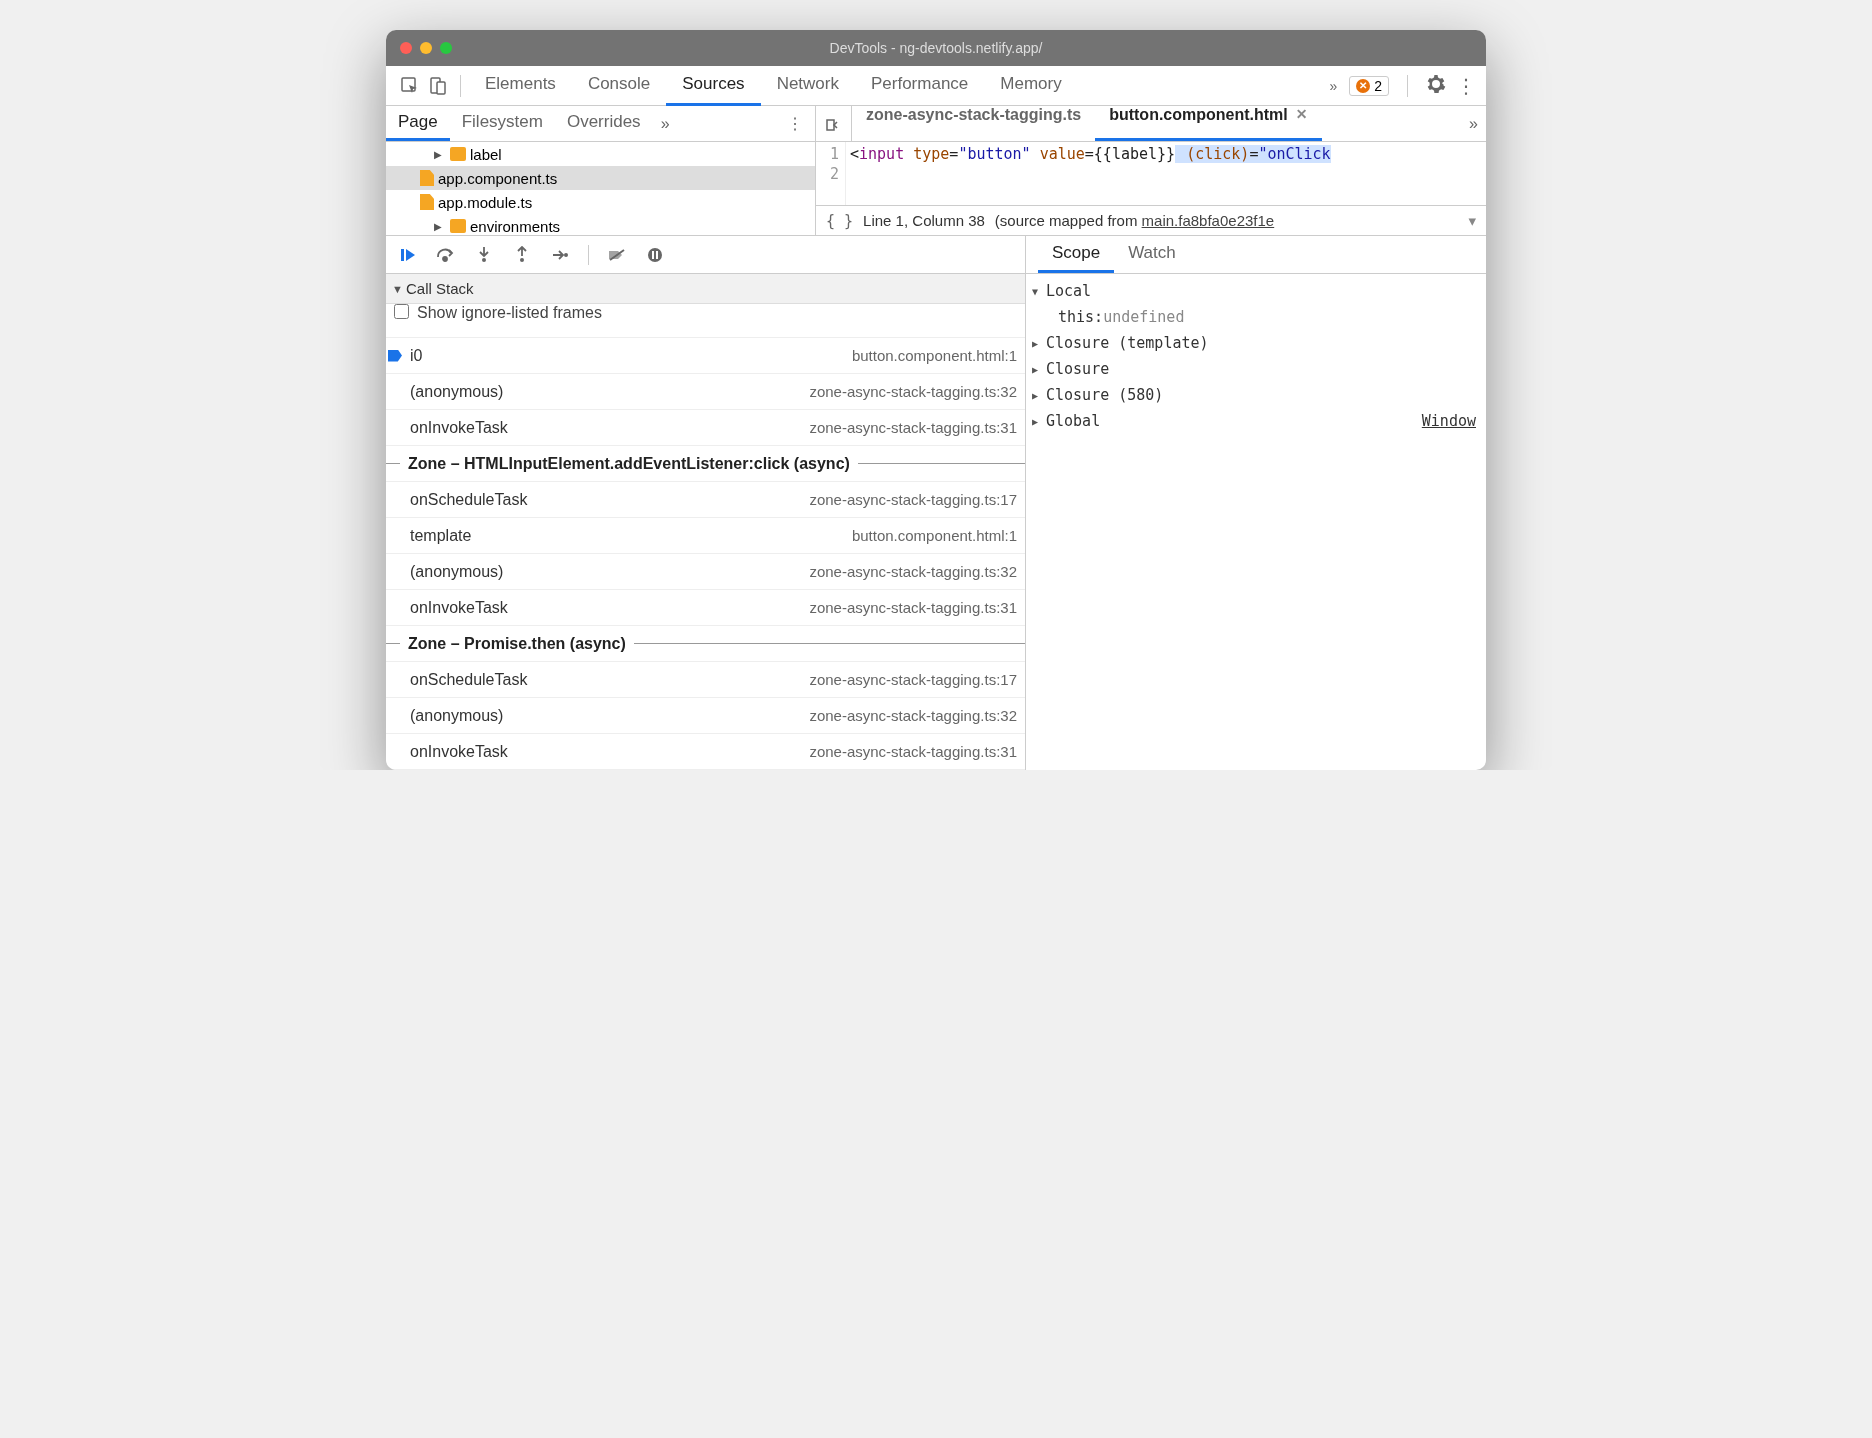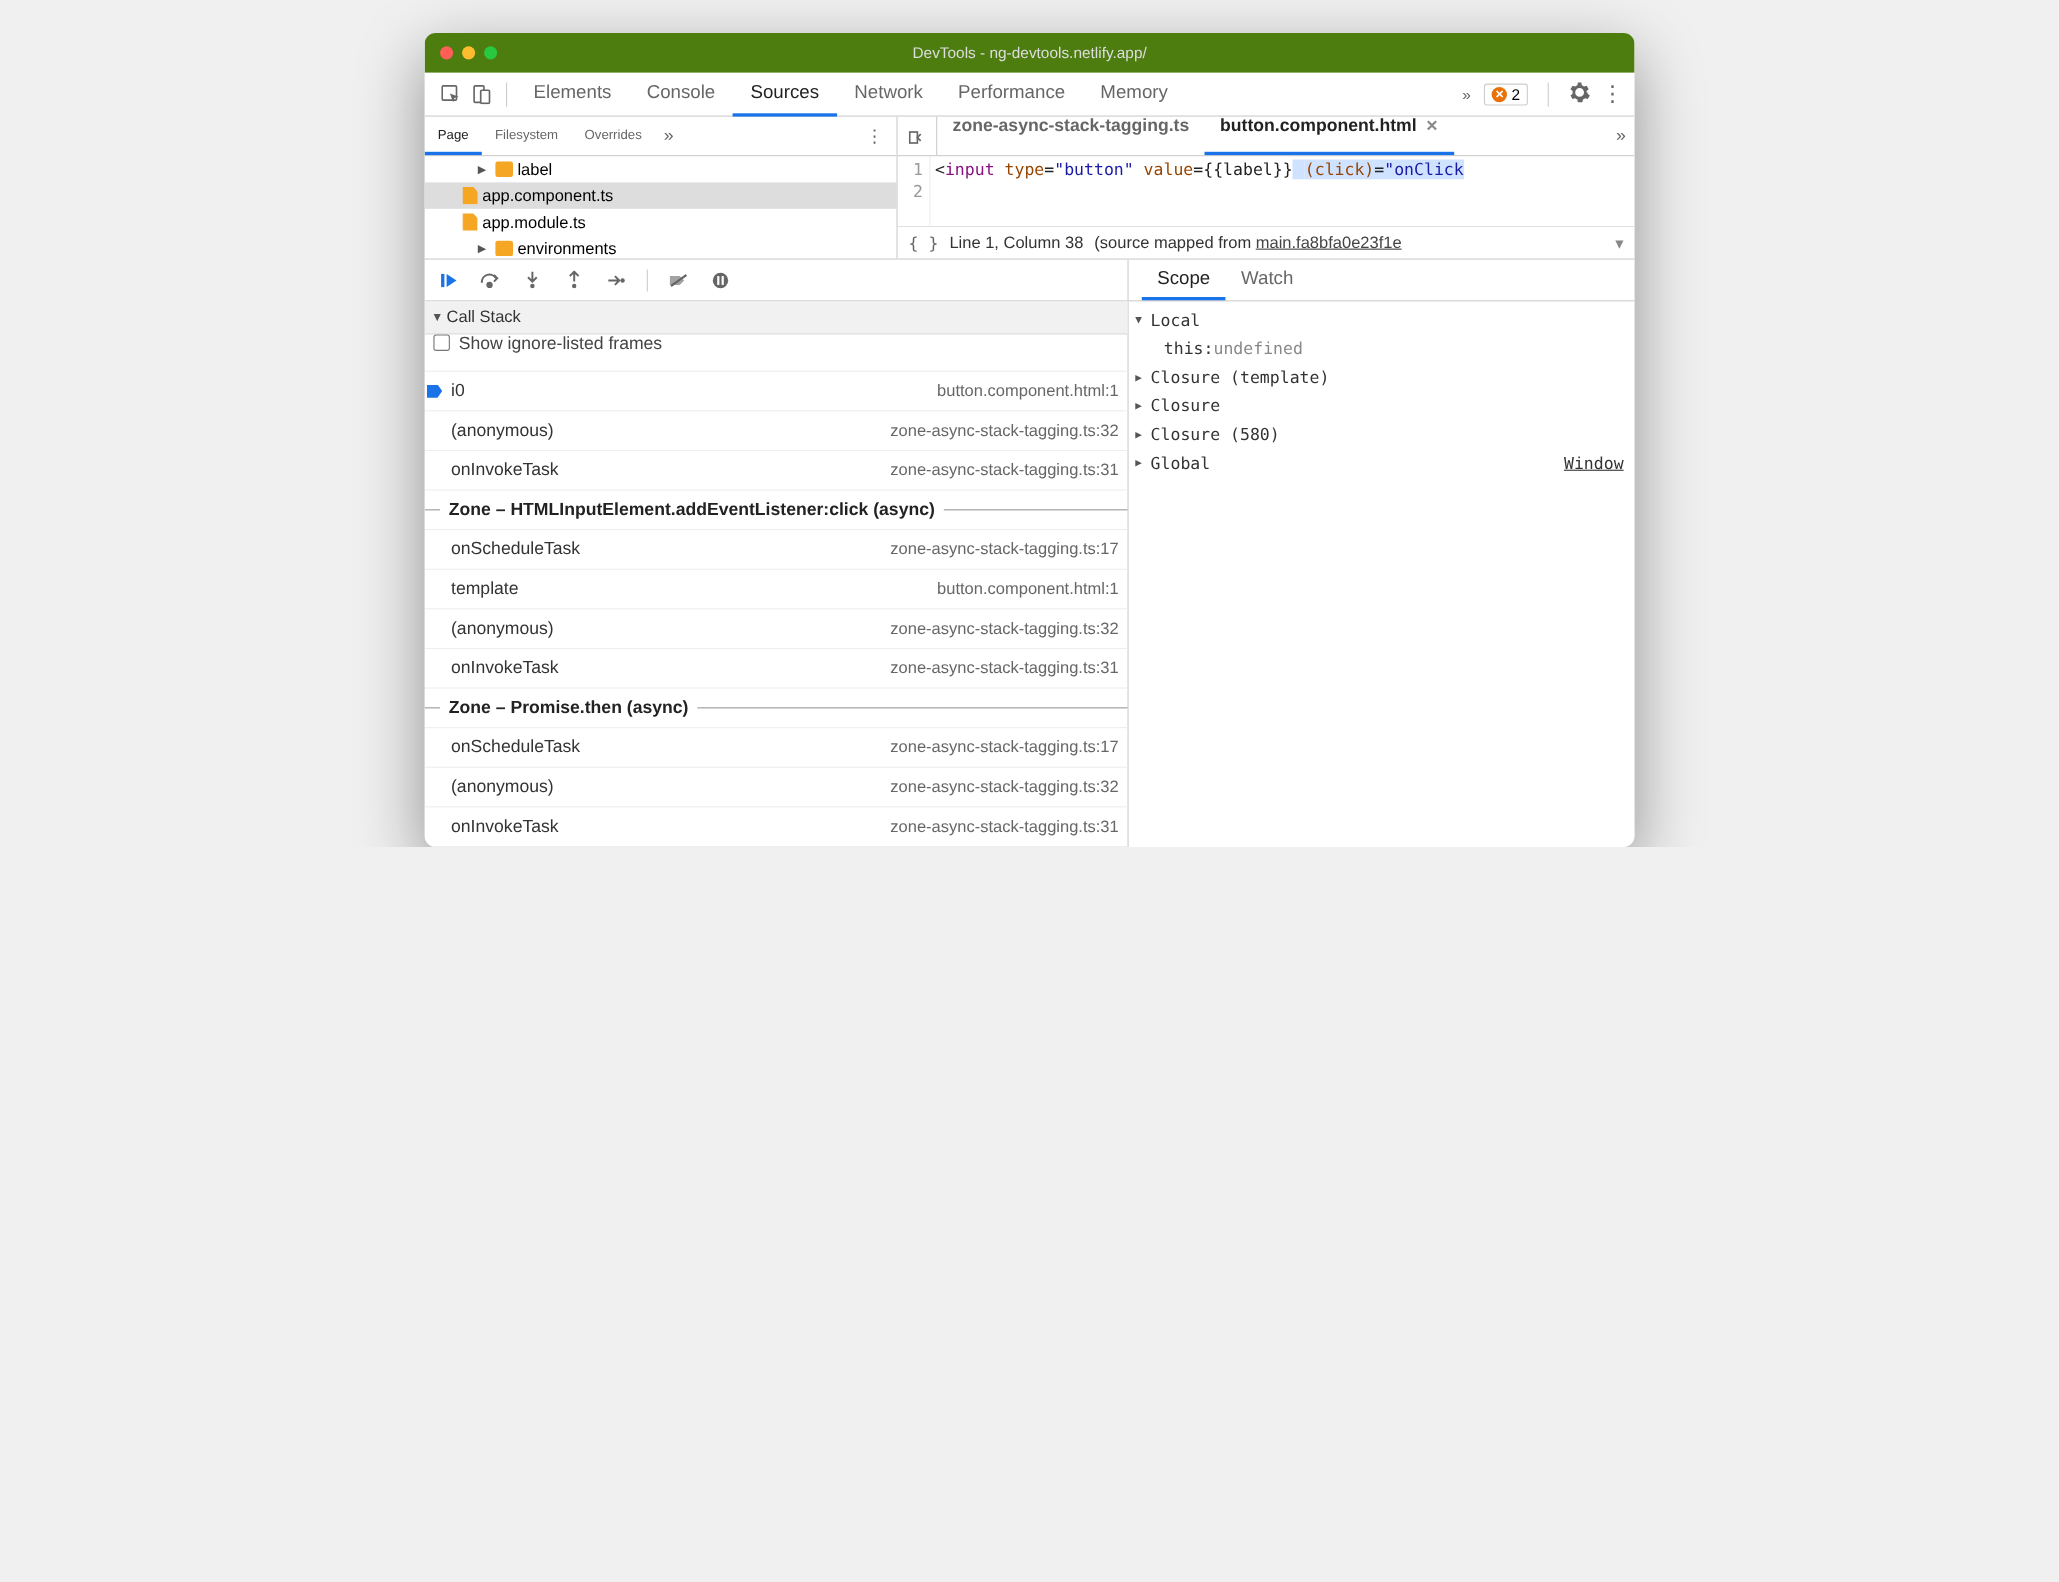--- a/index.html
+++ b/index.html
@@ -1,18 +1,18 @@
 <!DOCTYPE html>
 <html><head>
 <meta charset="utf-8">
 <style>
 * { box-sizing: border-box; margin: 0; padding: 0; }
 body { font-family: -apple-system, BlinkMacSystemFont, "Segoe UI", Helvetica, Arial, sans-serif; font-size: 14px; background: #f0f0f0; display: flex; justify-content: center; align-items: flex-start; padding-top: 30px; }
 .window { width: 1100px; background: #fff; border-radius: 10px; box-shadow: 0 20px 60px rgba(0,0,0,0.4); overflow: hidden; }
-.titlebar { height: 36px; background: #4d7c0f; display: flex; align-items: center; padding: 0 14px; position: relative; }
+.titlebar { height: 36px; background: #737373; display: flex; align-items: center; padding: 0 14px; position: relative; }
 .tlights { display: flex; gap: 8px; }
 .tlight { width: 12px; height: 12px; border-radius: 50%; }
 .tl-r { background: #ff5f57; } .tl-y { background: #febc2e; } .tl-g { background: #28c840; }
 .titlebar-title { position: absolute; left: 0; right: 0; text-align: center; color: #ddd; font-size: 14px; font-weight: 500; pointer-events: none; }
 
 .toolbar { height: 40px; border-bottom: 1px solid #ccc; display: flex; align-items: center; padding: 16px 10px; gap: 0; }
 .toolbar .icon-btn { width: 28px; height: 28px; display: flex; align-items: center; justify-content: center; color: #666; cursor: pointer; }
 .toolbar-sep { width: 1px; height: 22px; background: #ccc; margin: 0 8px; }
 .main-tabs { height: 40px; display: flex; align-items: stretch; flex: 1; }
 .main-tab { padding: 0 16px; display: flex; align-items: center; color: #666; font-size: 17px; cursor: pointer; border-bottom: 3px solid transparent; }
@@ -20,21 +20,21 @@
 .toolbar-right { display: flex; align-items: center; gap: 10px; }
 .err-badge { display: flex; align-items: center; gap: 4px; border: 1px solid #ccc; border-radius: 3px; padding: 1px 6px; font-size: 14px; }
 .err-dot { width: 14px; height: 14px; border-radius: 50%; background: #e8710a; color: #fff; font-size: 10px; display: flex; align-items: center; justify-content: center; font-weight: bold; }
 .gear, .kebab, .chev { color: #666; cursor: pointer; }
 
 .content { display: flex; flex-direction: column; }
 
 .upper { display: flex; height: 130px; border-bottom: 1px solid #ccc; }
 .left-pane { width: 430px; border-right: 1px solid #ccc; display: flex; flex-direction: column; }
 .sub-tabs { height: 36px; display: flex; align-items: stretch; border-bottom: 1px solid #ccc; }
-.sub-tab { padding: 0 12px; display: flex; align-items: center; font-size: 12px; color: #666; cursor: pointer; border-bottom: 3px solid transparent; }
+.sub-tab { padding: 0 12px; display: flex; align-items: center; font-size: 17px; color: #666; cursor: pointer; border-bottom: 3px solid transparent; }
 .sub-tab.active { color: #222; border-bottom-color: #1a73e8; }
 .chev-small { padding: 0 8px; display: flex; align-items: center; color: #666; font-size: 16px; }
 .kebab-small { margin-left: auto; padding: 0 12px; display: flex; align-items: center; color: #666; font-size: 16px; }
 
 .tree { flex: 1; overflow: auto; font-size: 15px; }
 .tree-row { display: flex; align-items: center; height: 24px; padding-left: 8px; gap: 4px; cursor: pointer; }
 .tree-row.selected { background: #ddd; }
 .tree-arrow { width: 12px; display: inline-block; color: #555; font-size: 10px; }
 .folder-ico { width: 16px; height: 14px; background: #f5a623; border-radius: 2px; display: inline-block; flex-shrink: 0; }
 .file-ico { width: 14px; height: 16px; background: #f5a623; display: inline-block; flex-shrink: 0; clip-path: polygon(0 0, 70% 0, 100% 30%, 100% 100%, 0 100%); }

